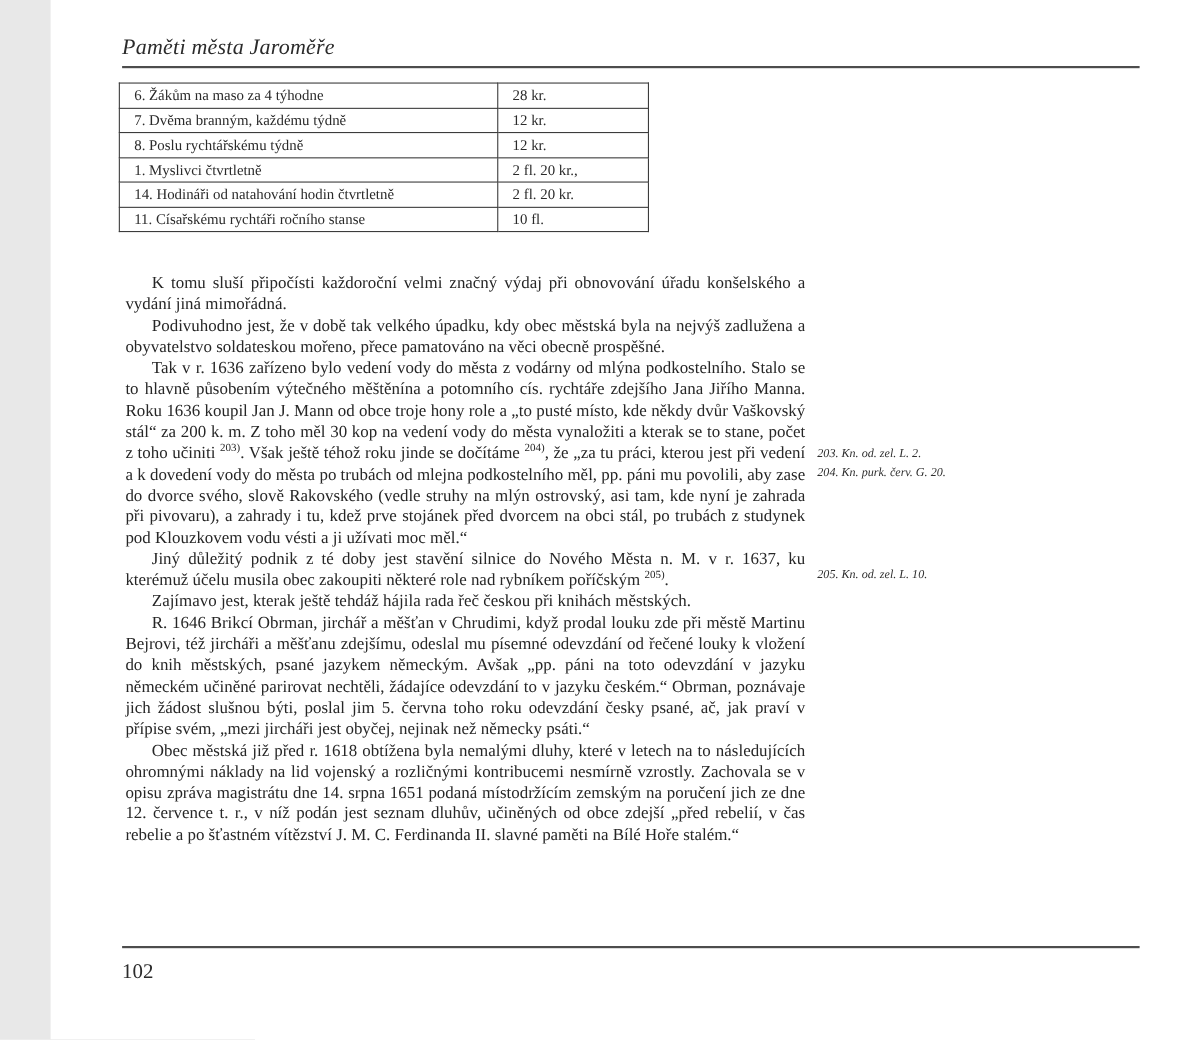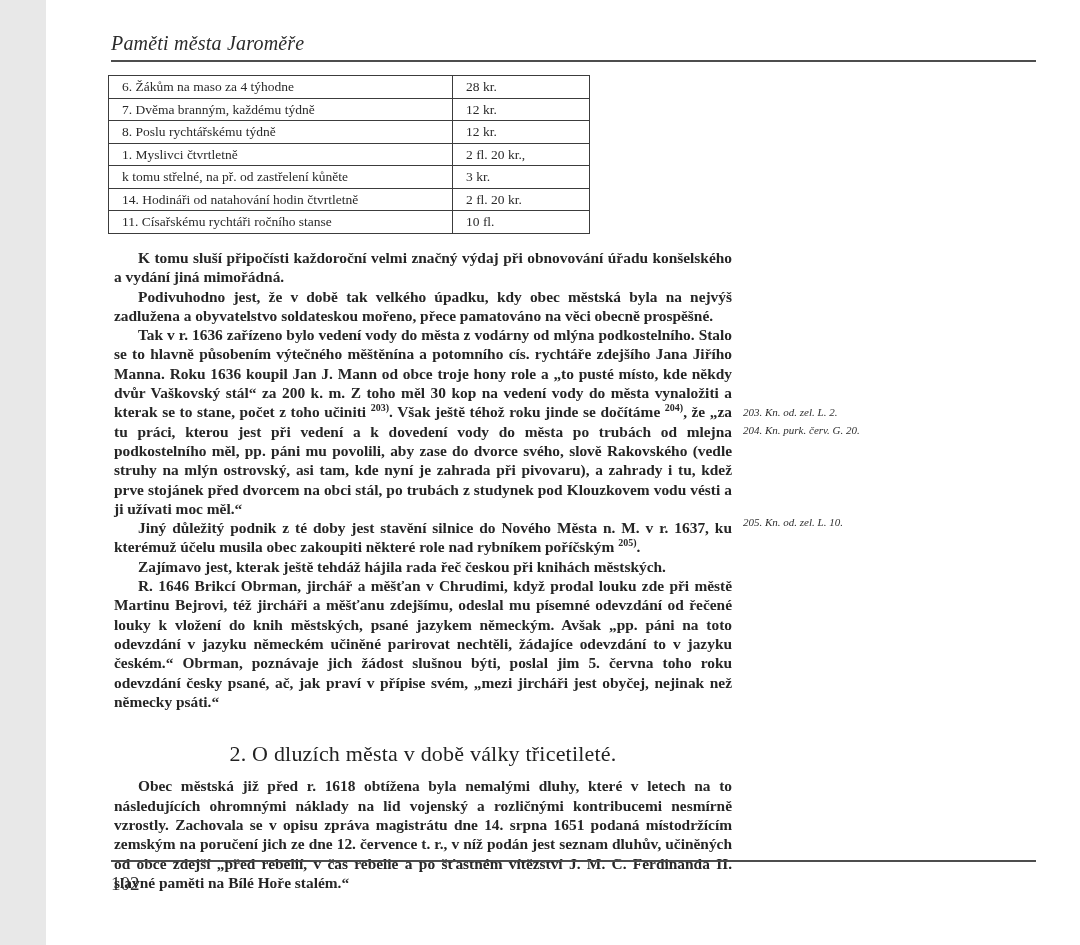--- a/index.html
+++ b/index.html
@@ -65,21 +65,20 @@
     top: 248px;
     width: 618px;
     font-size: 15.4px;
     line-height: 19.3px;
     text-align: justify;
     color: #262626;
   }
   .body-col p {
     margin: 0;
     text-indent: 24px;
-    font-weight: bold;
   }
   .body-col sup {
     font-size: 10px;
     line-height: 0;
     vertical-align: super;
   }
   .body-col h2 {
     margin: 33px 0 13px 0;
     text-align: center;
     text-indent: 0;
@@ -141,42 +140,37 @@
         </tr>
         <tr>
           <td class="c-item">8. Poslu rychtářskému týdně</td>
           <td class="c-value">12 kr.</td>
         </tr>
         <tr>
           <td class="c-item">1. Myslivci čtvrtletně</td>
           <td class="c-value">2 fl. 20 kr.,</td>
         </tr>
         <tr>
-          <td class="c-item">k tomu střelné, na př. od zastřelení kůněte</td>
-          <td class="c-value">3 kr.</td>
-        </tr>
-        <tr>
           <td class="c-item">14. Hodináři od natahování hodin čtvrtletně</td>
           <td class="c-value">2 fl. 20 kr.</td>
         </tr>
         <tr>
           <td class="c-item">11. Císařskému rychtáři ročního stanse</td>
           <td class="c-value">10 fl.</td>
         </tr>
       </tbody>
   </table>
 
   <main class="body-col" id="body-col">
       <p>K tomu sluší připočísti každoroční velmi značný výdaj při obnovování úřadu konšelského a vydání jiná mimořádná.</p>
       <p>Podivuhodno jest, že v době tak velkého úpadku, kdy obec městská byla na nejvýš zadlužena a obyvatelstvo soldateskou mořeno, přece pamatováno na věci obecně prospěšné.</p>
       <p>Tak v r. 1636 zařízeno bylo vedení vody do města z vodárny od mlýna podkostelního. Stalo se to hlavně působením výtečného měštěnína a potomního cís. rychtáře zdejšího Jana Jiřího Manna. Roku 1636 koupil Jan J. Mann od obce troje hony role a „to pusté místo, kde někdy dvůr Vaškovský stál“ za 200 k. m. Z toho měl 30 kop na vedení vody do města vynaložiti a kterak se to stane, počet z toho učiniti <sup>203)</sup>. Však ještě téhož roku jinde se dočítáme <sup>204)</sup>, že „za tu práci, kterou jest při vedení a k dovedení vody do města po trubách od mlejna podkostelního měl, pp. páni mu povolili, aby zase do dvorce svého, slově Rakovského (vedle struhy na mlýn ostrovský, asi tam, kde nyní je zahrada při pivovaru), a zahrady i tu, kdež prve stojánek před dvorcem na obci stál, po trubách z studynek pod Klouzkovem vodu vésti a ji užívati moc měl.“</p>
       <p>Jiný důležitý podnik z té doby jest stavění silnice do Nového Města n. M. v r. 1637, ku kterémuž účelu musila obec zakoupiti některé role nad rybníkem poříčským <sup>205)</sup>.</p>
       <p>Zajímavo jest, kterak ještě tehdáž hájila rada řeč českou při knihách městských.</p>
       <p>R. 1646 Brikcí Obrman, jirchář a měšťan v Chrudimi, když prodal louku zde při městě Martinu Bejrovi, též jircháři a měšťanu zdejšímu, odeslal mu písemné odevzdání od řečené louky k vložení do knih městských, psané jazykem německým. Avšak „pp. páni na toto odevzdání v jazyku německém učiněné parirovat nechtěli, žádajíce odevzdání to v jazyku českém.“ Obrman, poznávaje jich žádost slušnou býti, poslal jim 5. června toho roku odevzdání česky psané, ač, jak praví v přípise svém, „mezi jircháři jest obyčej, nejinak než německy psáti.“</p>
-      <h2>2. O dluzích města v době války třicetileté.</h2>
       <p>Obec městská již před r. 1618 obtížena byla nemalými dluhy, které v letech na to následujících ohromnými náklady na lid vojenský a rozličnými kontribucemi nesmírně vzrostly. Zachovala se v opisu zpráva magistrátu dne 14. srpna 1651 podaná místodržícím zemským na poručení jich ze dne 12. července t. r., v níž podán jest seznam dluhův, učiněných od obce zdejší „před rebelií, v čas rebelie a po šťastném vítězství J. M. C. Ferdinanda II. slavné paměti na Bílé Hoře stalém.“</p>
     </main>
 
   <aside class="notes" id="margin-notes">
       <div class="note">203. Kn. od. zel. L. 2.</div>
       <div class="note">204. Kn. purk. červ. G. 20.</div>
       <div class="note">205. Kn. od. zel. L. 10.</div>
     </aside>
 
   <footer>

